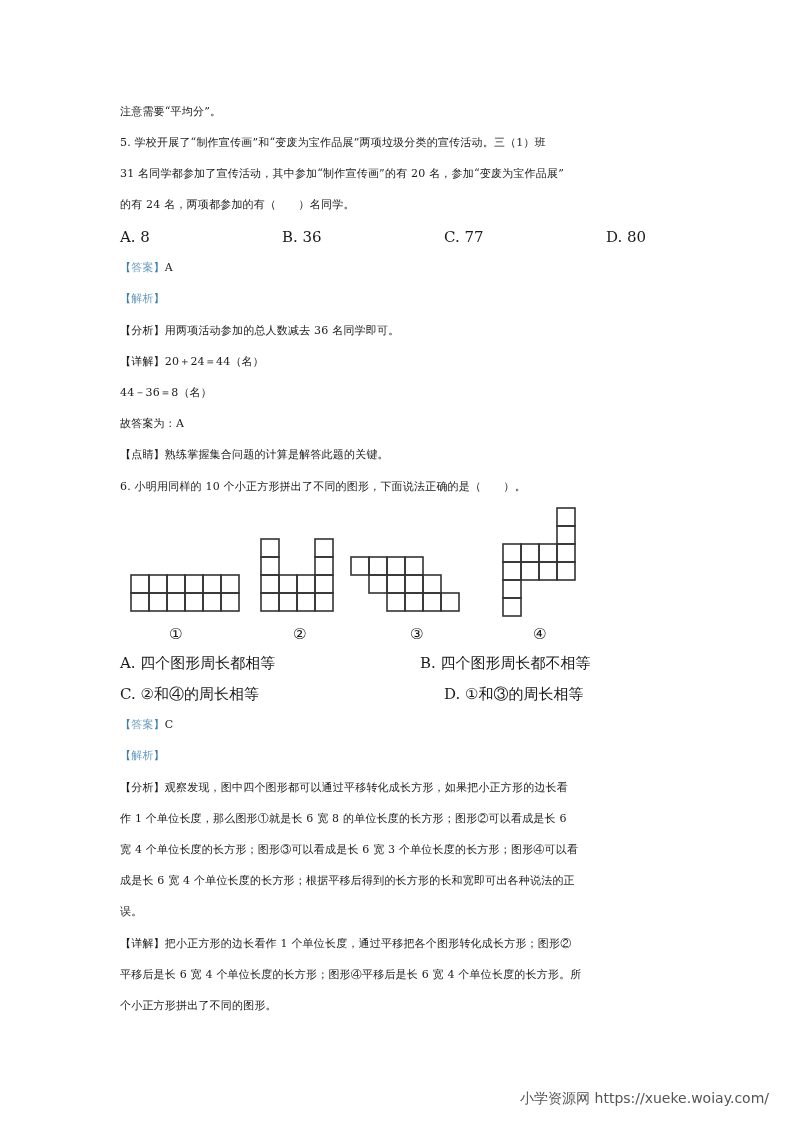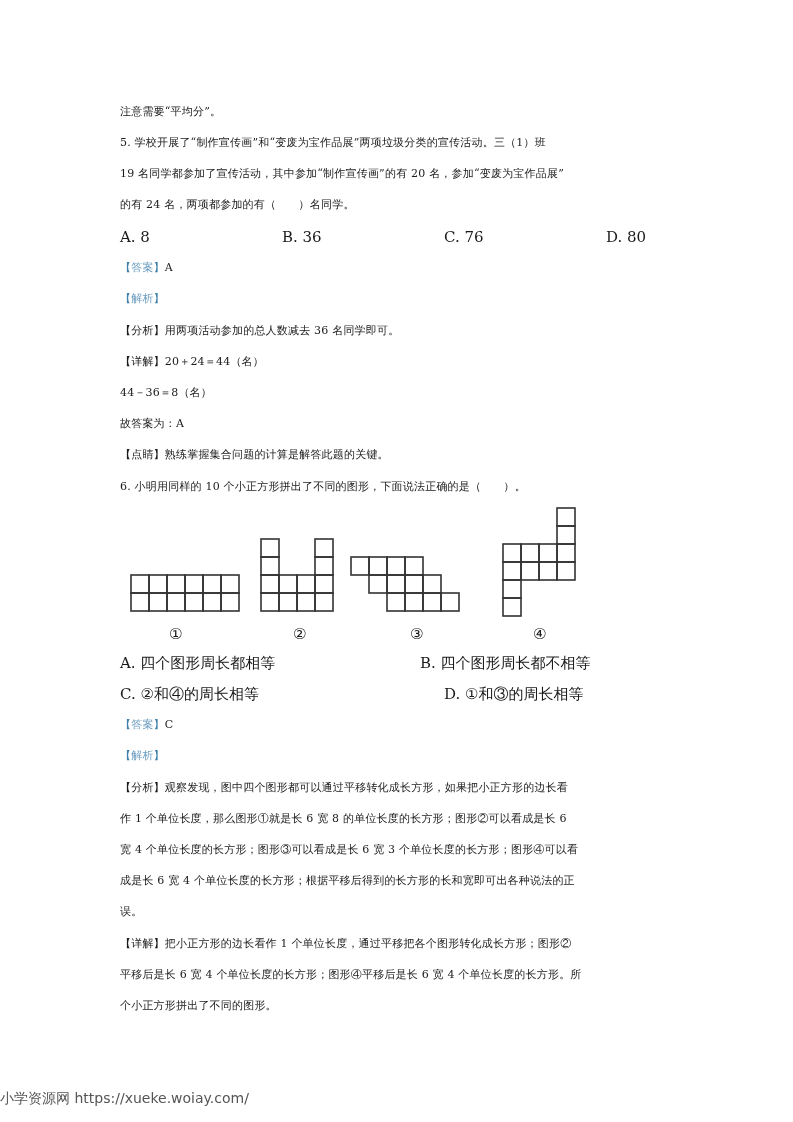--- a/index.html
+++ b/index.html
@@ -5,35 +5,35 @@
   html, body { margin: 0; padding: 0; background: #ffffff; }
   body { width: 793px; height: 1122px; position: relative; overflow: hidden;
          font-family: "DejaVu Serif", "Liberation Serif", serif; color: #1a1a1a; }
   .line { position: absolute; left: 120px; font-size: 11px; line-height: 18px; white-space: nowrap; letter-spacing: 0.2px; }
   .label { color: #3f7fa8; }
   .label .inner { color: #6a9cbf; text-align: center; }
   .opt { position: absolute; font-size: 15px; line-height: 18px; white-space: nowrap; }
   .fig { position: absolute; }
   .fig svg { display: block; }
   .fig-num { position: absolute; font-size: 15px; line-height: 18px; font-family: "DejaVu Sans", sans-serif; }
-  .footer { position: absolute; left: 0; width: 769px; top: 1090px; text-align: left;
+  .footer { position: absolute; left: 0; width: 769px; top: 1090px; text-align: right;
             font-family: "DejaVu Sans", "Liberation Sans", sans-serif; font-size: 14px; color: #555; }
 </style>
 </head>
 <body>
 
 <div class="line" style="top:103px">注意需要“平均分”。</div>
 
 <div class="line" style="top:134px">5. 学校开展了“制作宣传画”和“变废为宝作品展”两项垃圾分类的宣传活动。三（1）班</div>
-<div class="line" style="top:165px">19 名同学都参加了宣传活动，其中参加“制作宣传画”的有 20 名，参加“变废为宝作品展”</div>
+<div class="line" style="top:165px">31 名同学都参加了宣传活动，其中参加“制作宣传画”的有 20 名，参加“变废为宝作品展”</div>
 <div class="line" style="top:196px">的有 24 名，两项都参加的有（　　）名同学。</div>
 
 <div class="opt" style="left:120px;top:228px">A. 8</div>
 <div class="opt" style="left:282px;top:228px">B. 36</div>
-<div class="opt" style="left:444px;top:228px">C. 76</div>
+<div class="opt" style="left:444px;top:228px">C. 77</div>
 <div class="opt" style="left:606px;top:228px">D. 80</div>
 
 <div class="line" style="top:259px">
   <span class="label">【<span class="inner">答案</span>】</span><span>A</span>
 </div>
 <div class="line" style="top:290px">
   <span class="label">【<span class="inner">解析</span>】</span>
 </div>
 <div class="line" style="top:322px">
   <span>【分析】</span><span>用两项活动参加的总人数减去 36 名同学即可。</span>

